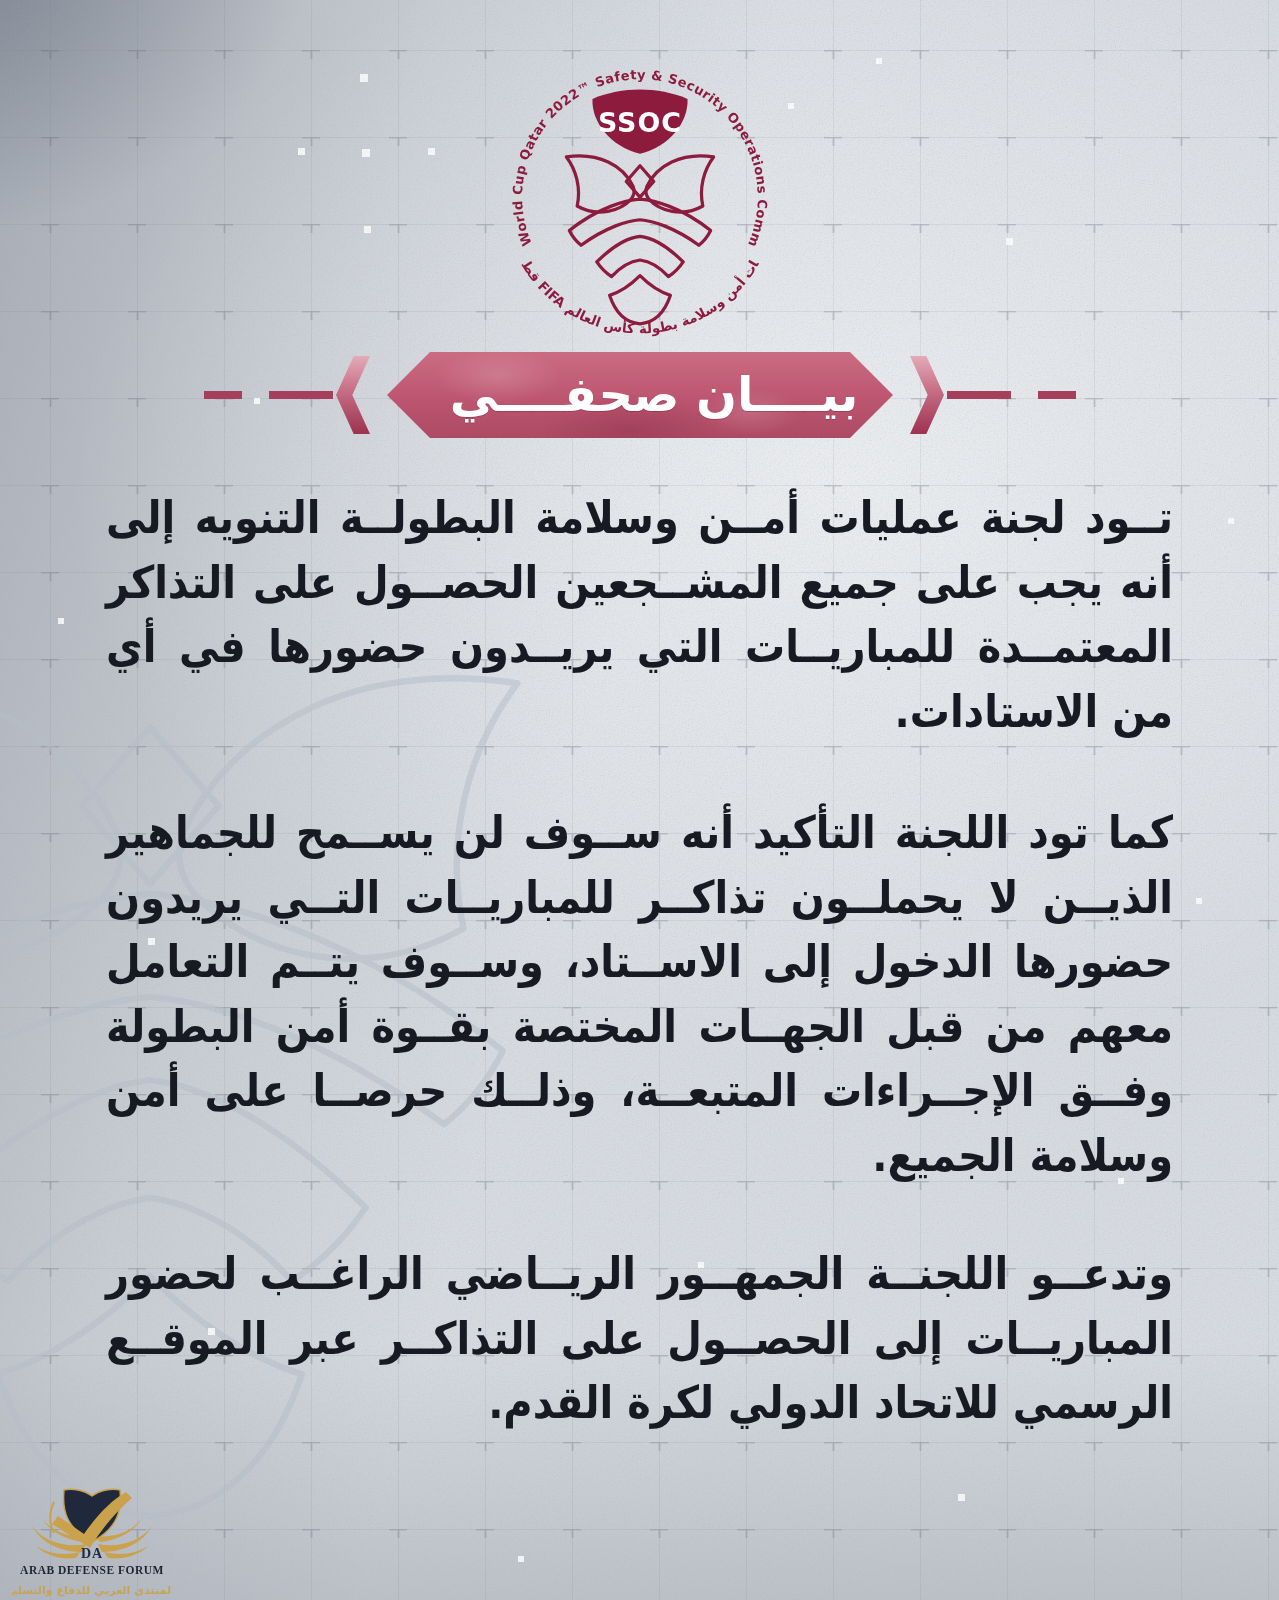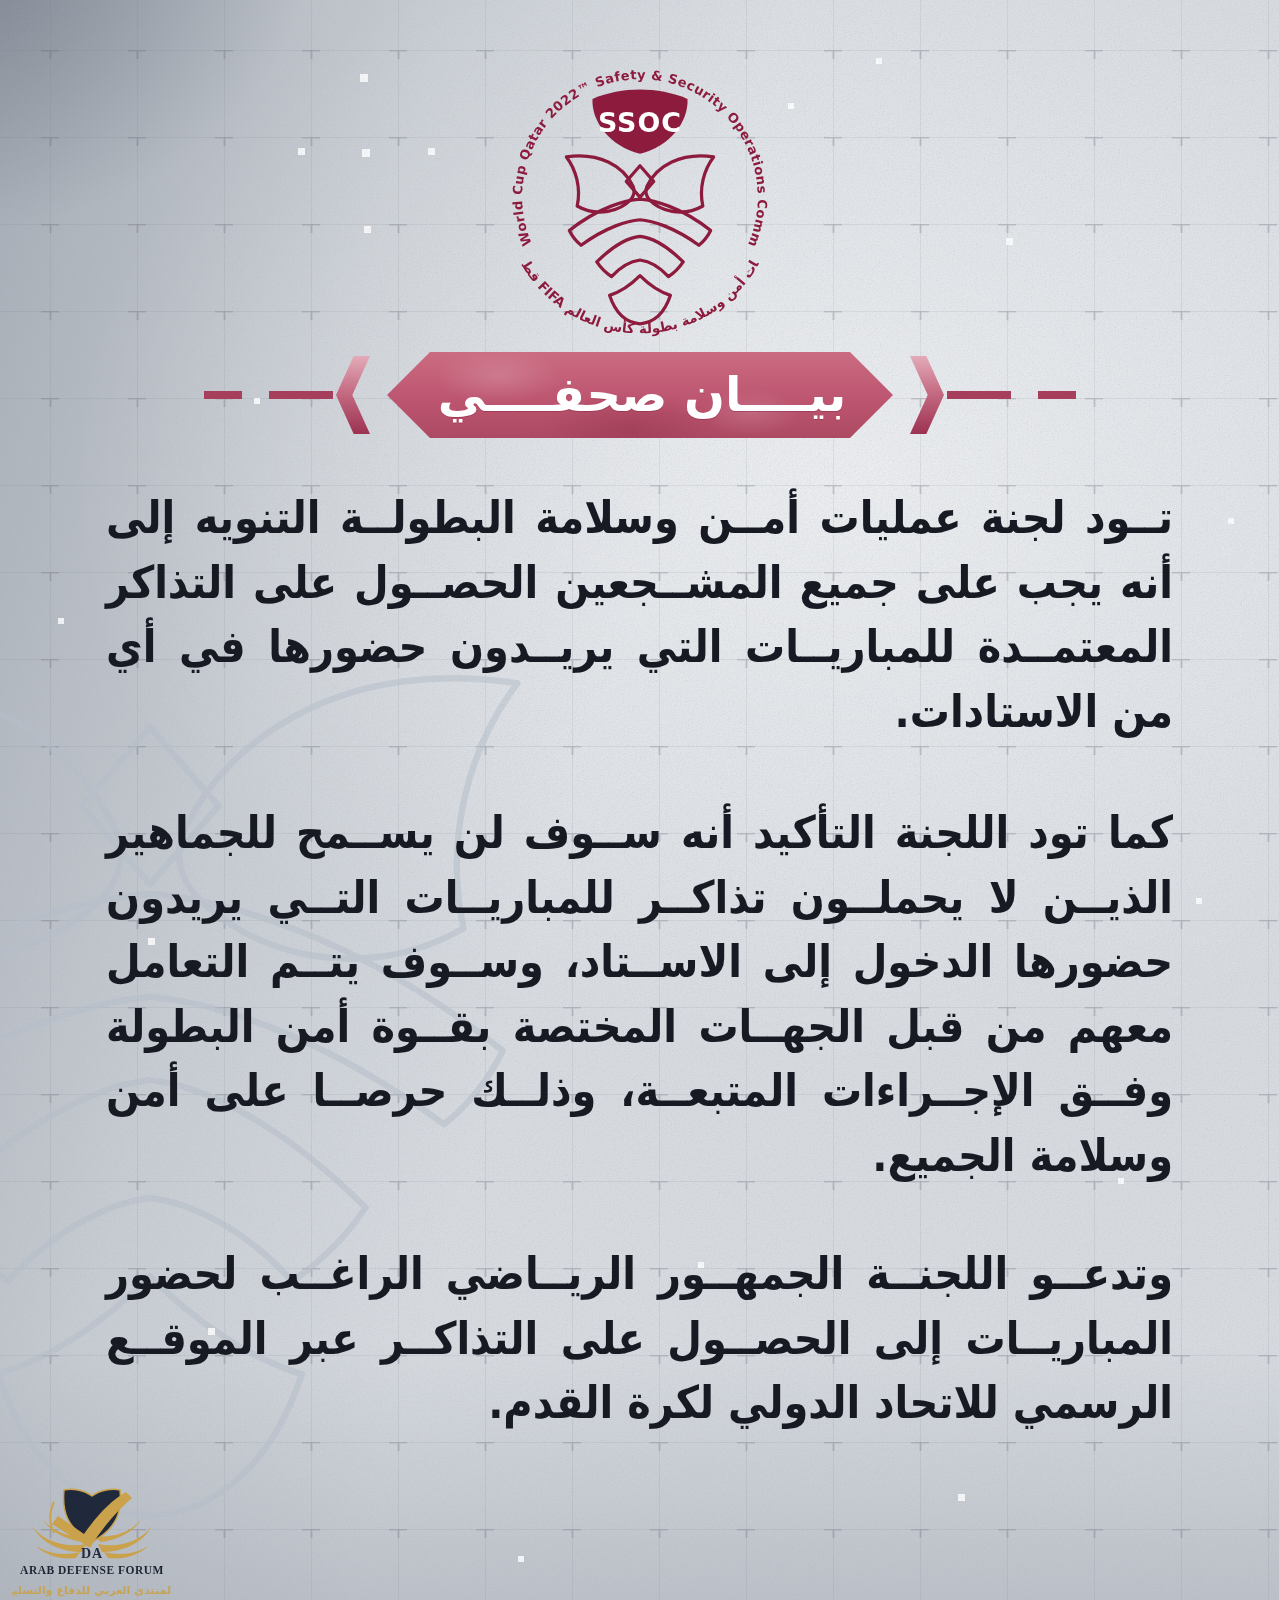--- a/index.html
+++ b/index.html
@@ -128,21 +128,21 @@
       <path d="M 28,92 C 58,68 86,61 100,60 C 114,61 142,68 172,92 C 169,98 165,103 160,107 C 134,88 112,82 100,81 C 88,82 66,88 40,107 C 35,103 31,98 28,92 Z"></path>
       <path d="M 56,124 C 74,106 90,99 100,98 C 110,99 126,106 144,124 C 140,130 135,135 129,139 C 119,128 108,123 100,122 C 92,123 81,128 71,139 C 65,135 60,130 56,124 Z"></path>
       <path d="M 100,138 C 110,148 121,155 131,158 C 125,176 114,186 100,187 C 86,186 75,176 69,158 C 79,155 90,148 100,138 Z"></path>
     </g>
   </svg>
 
   <div class="dash l1"></div>
   <div class="dash l2"></div>
   <div class="chev left"></div>
   <div class="ribbon"></div>
-  <div class="ribbon-title abs" style="left:389px;top:352px;width:506px;">بيــــان صحفــــي</div>
+  <div class="ribbon-title abs" style="left:401px;top:352px;width:506px;">بيــــان صحفــــي</div>
   <div class="chev right"></div>
   <div class="dash r2"></div>
   <div class="dash r1"></div>
 
   <div class="press-body">
     <div class="para" style="top:486px;">
       <div class="line">تــود لجنة عمليات أمــن وسلامة البطولــة التنويه إلى</div>
       <div class="line">أنه يجب على جميع المشــجعين الحصــول على التذاكر</div>
       <div class="line">المعتمــدة للمباريــات التي يريــدون حضورها في أي</div>
       <div class="line last">من الاستادات.</div>

